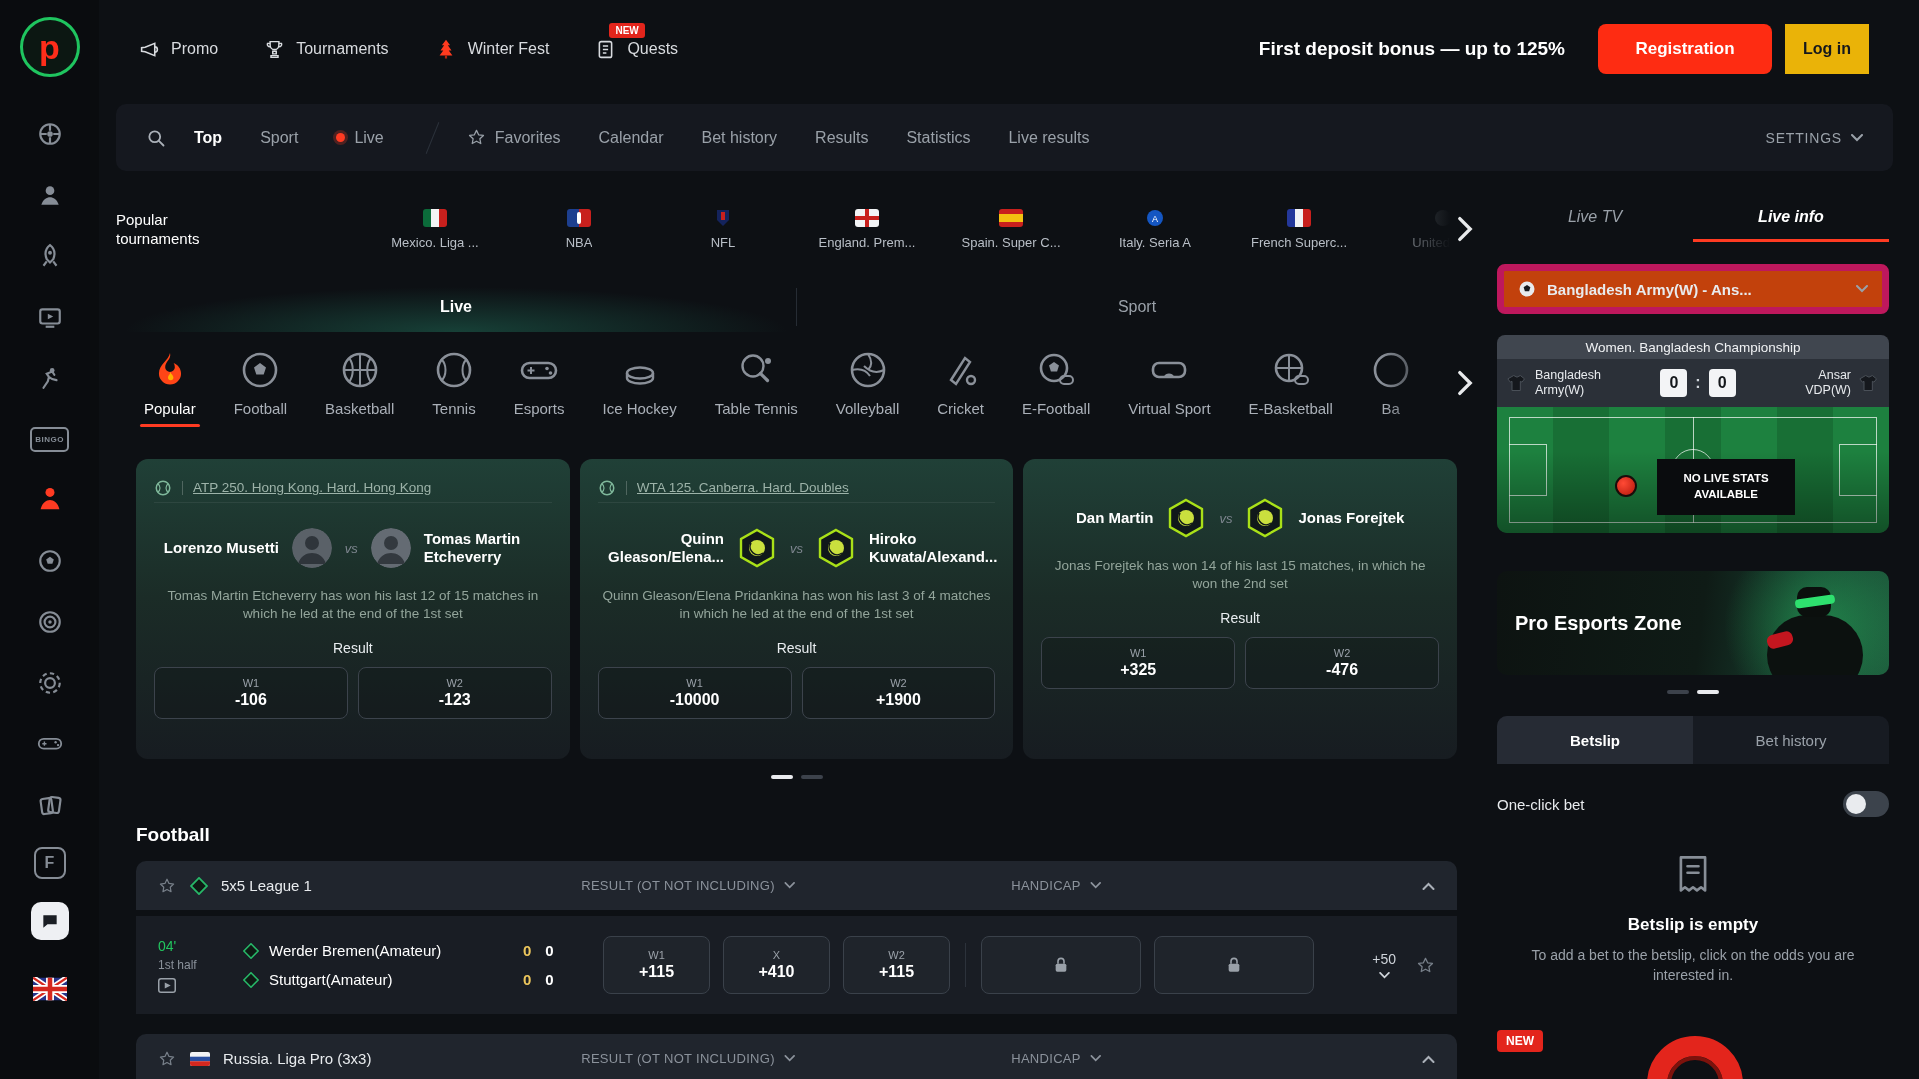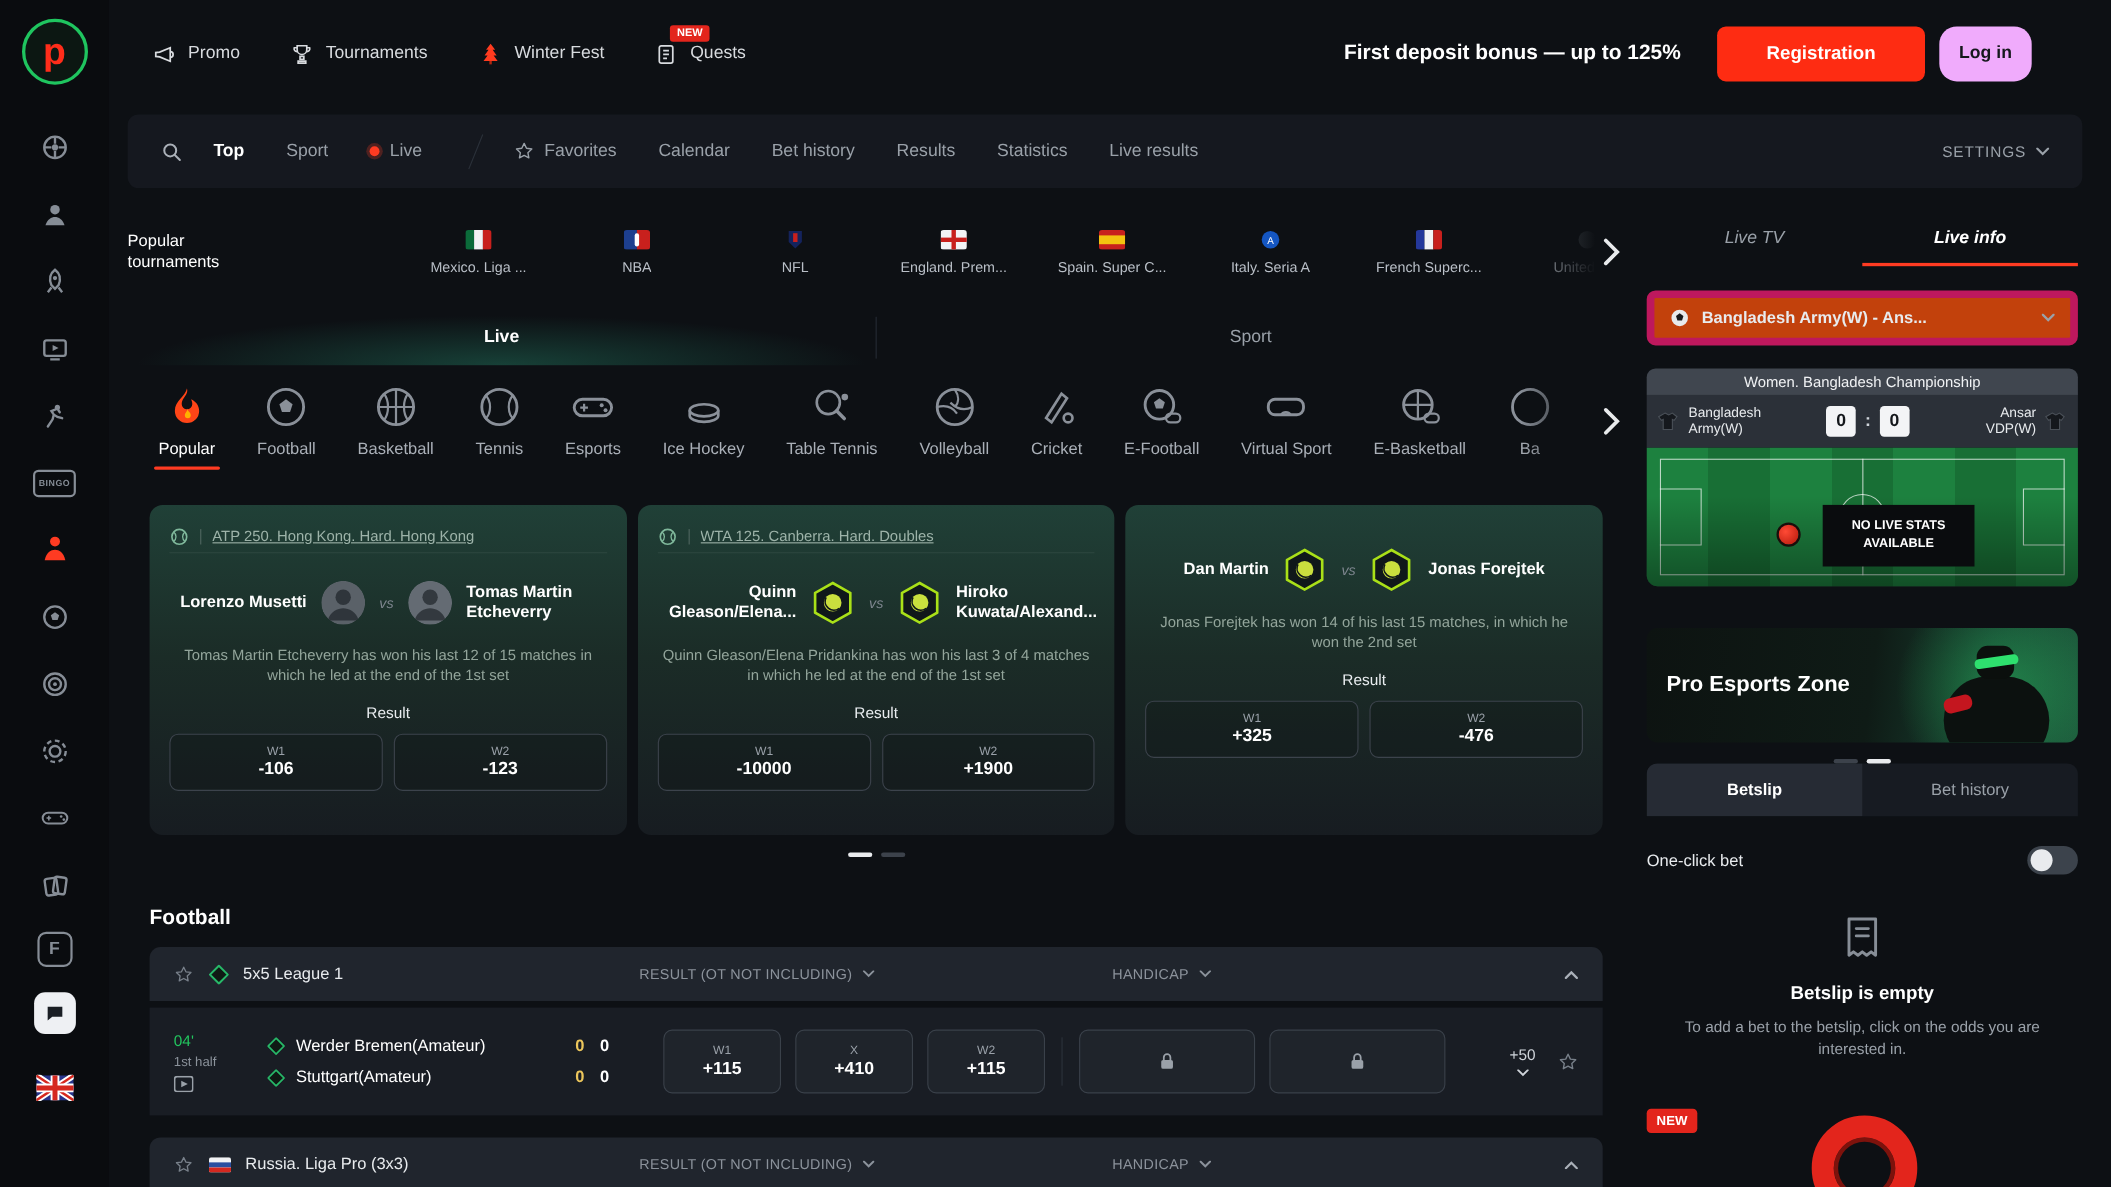--- a/index.html
+++ b/index.html
@@ -19,22 +19,22 @@
   .bingo-box { border:2px solid currentColor; border-radius:5px; font-size:8px; font-weight:bold; padding:6px 3px; letter-spacing:.5px; }
   .f-box { border:2px solid currentColor; border-radius:8px; width:32px; height:32px; display:flex; align-items:center; justify-content:center; font-weight:bold; font-size:16px; }
   .chat-box { background:#eef0f3; border-radius:10px; width:38px; height:38px; display:flex; align-items:center; justify-content:center; color:#1a1e24; }
 
   
   .header { position:absolute; left:99px; top:0; right:0; height:98px; display:flex; align-items:center; }
   .hnav { display:flex; align-items:center; gap:46px; margin-left:40px; }
   .hnav-item { display:flex; align-items:center; gap:11px; color:#d8dbdf; font-size:16px; cursor:pointer; position:relative; }
   .badge-new { position:absolute; top:-16px; left:14px; background:#e3251c; color:#fff; font-size:10px; font-weight:bold; border-radius:3px; padding:2px 6px; }
   .bonus { margin-left:auto; font-size:19px; font-weight:bold; color:#fff; }
-  .btn-reg { margin-left:33px; width:189px; height:50px; background:#fe2c12; border:none; border-radius:8px; color:#fff; font-size:17px; font-weight:bold; font-family:inherit; cursor:pointer; }
-  .btn-login { margin-left:13px; margin-right:72px; width:84px; height:50px; background:#f0abfc; border:none; border-radius:16px; color:#15181c; font-size:16px; font-weight:bold; font-family:inherit; cursor:pointer; }
+  .btn-reg { margin-left:33px; width:174px; height:50px; background:#fe2c12; border:none; border-radius:8px; color:#fff; font-size:17px; font-weight:bold; font-family:inherit; cursor:pointer; }
+  .btn-login { margin-left:13px; margin-right:50px; width:84px; height:50px; background:#eab308; border:none; border-radius:0; color:#15181c; font-size:16px; font-weight:bold; font-family:inherit; cursor:pointer; }
 
   
   .subnav { position:absolute; left:116px; top:104px; width:1777px; height:67px; background:#15181f; border-radius:10px; display:flex; align-items:center; font-size:16px; color:#9aa1a9; padding:0 30px; z-index:5; }
   .subnav .search { margin-right:28px; color:#aab0b8; cursor:pointer; }
   .sn-item { margin-right:38px; cursor:pointer; display:flex; align-items:center; gap:9px; white-space:nowrap; }
   .sn-item.active { color:#fff; font-weight:bold; }
   .live-dot { width:9px; height:9px; border-radius:50%; background:#ff3b22; box-shadow:0 0 0 3px rgba(255,59,34,.25); }
   .sn-slash { width:1px; height:34px; background:#2b313a; transform:rotate(22deg); margin:0 34px 0 10px; }
   .sn-settings { margin-left:auto; display:flex; align-items:center; gap:9px; font-size:14px; letter-spacing:.8px; cursor:pointer; }
 
@@ -135,21 +135,21 @@
   .f-logo { position:absolute; left:118px; top:68px; width:22px; height:22px; border-radius:50%; background:radial-gradient(circle at 35% 35%, #ff4a35, #b3170b); border:2px solid #1a0d0b; z-index:2; }
   .nostats { position:absolute; left:160px; top:52px; width:138px; height:56px; background:#0a0c0e; display:flex; align-items:center; justify-content:center; text-align:center; font-size:11.5px; font-weight:bold; line-height:1.35; color:#fff; z-index:2; padding:4px 14px; }
   .banner { margin-top:38px; height:104px; border-radius:10px; position:relative; overflow:hidden; background:linear-gradient(97deg,#0d1311 0%,#0f1b16 52%,#174030 78%,#1d5a3c 100%); }
   .banner .glow { position:absolute; right:-24px; top:-40px; width:190px; height:190px; border-radius:50%; background:radial-gradient(circle,rgba(46,224,110,.4),rgba(46,224,110,0) 70%); }
   .banner .head-sil { position:absolute; right:58px; top:16px; width:34px; height:30px; border-radius:10px; background:#0b0f0d; }
   .banner .visor { position:absolute; right:54px; top:26px; width:40px; height:9px; border-radius:4px; background:#2ee06e; transform:rotate(-8deg); }
   .banner .body-sil { position:absolute; right:26px; top:44px; width:96px; height:80px; border-radius:40px; background:#0c110f; }
   .banner .pad { position:absolute; right:96px; top:62px; width:26px; height:14px; border-radius:6px; background:#c4161f; transform:rotate(-14deg); }
   .banner-title { position:absolute; left:18px; top:50%; transform:translateY(-50%); font-size:20px; font-weight:bold; }
   .rdots { display:flex; gap:8px; justify-content:center; margin-top:15px; }
-  .bet-tabs { display:flex; height:48px; border-radius:10px 10px 0 0; overflow:hidden; background:#171b22; }
+  .bet-tabs { margin-top:22px; display:flex; height:48px; border-radius:10px 10px 0 0; overflow:hidden; background:#171b22; }
   .btab { flex:1; display:flex; align-items:center; justify-content:center; font-size:15px; color:#9aa1a9; cursor:pointer; }
   .btab.active { background:#262b34; color:#fff; font-weight:bold; }
   .oneclick { margin-top:27px; display:flex; align-items:center; justify-content:space-between; }
   .oneclick .lbl { font-size:15px; color:#e8ebee; }
   .toggle { width:46px; height:26px; border-radius:13px; background:#3c434c; position:relative; cursor:pointer; }
   .toggle .knob { position:absolute; left:3px; top:3px; width:20px; height:20px; border-radius:50%; background:#e9ebee; }
   .bs-icon { display:flex; justify-content:center; margin-top:36px; color:#878e97; }
   .bs-title { margin-top:18px; text-align:center; font-size:17px; font-weight:bold; }
   .bs-desc { margin-top:10px; text-align:center; font-size:14px; line-height:1.45; color:#9aa1a9; padding:0 18px; }
   .new-row { margin-top:44px; position:relative; height:40px; }

